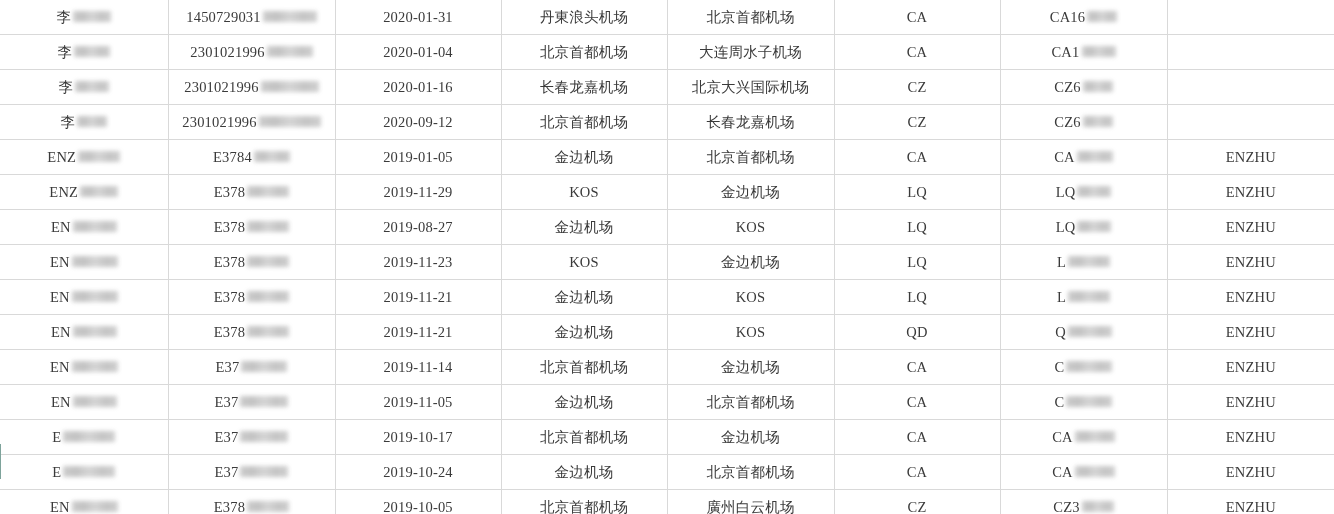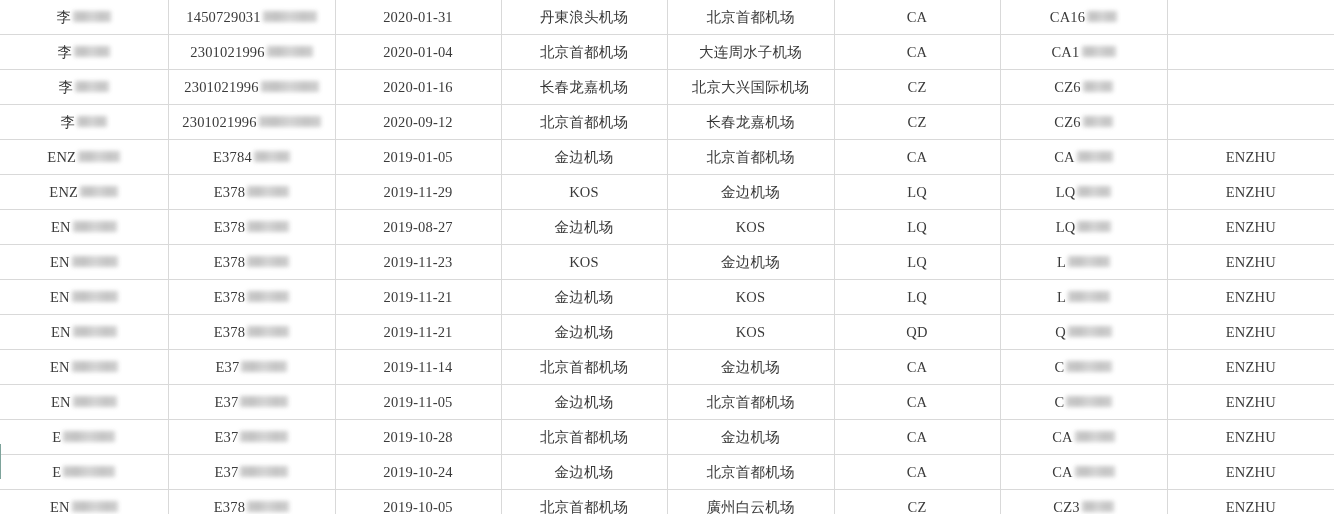--- a/index.html
+++ b/index.html
@@ -450,21 +450,21 @@
         <tr>
           <td class="cn"><span class="cell-inner">
               <span>E</span>
               <span class="redact" style="width: 52px;"></span>
             </span></td>
           <td class="mono-ish"><span class="cell-inner">
               <span>E37</span>
               <span class="redact" style="width: 48px;"></span>
             </span></td>
           <td class="mono-ish"><span class="cell-inner">
-              <span>2019-10-28</span>
+              <span>2019-10-17</span>
             </span></td>
           <td class="cn"><span class="cell-inner">
               <span>北京首都机场</span>
             </span></td>
           <td class="cn"><span class="cell-inner">
               <span>金边机场</span>
             </span></td>
           <td class="mono-ish"><span class="cell-inner">
               <span>CA</span>
             </span></td>

